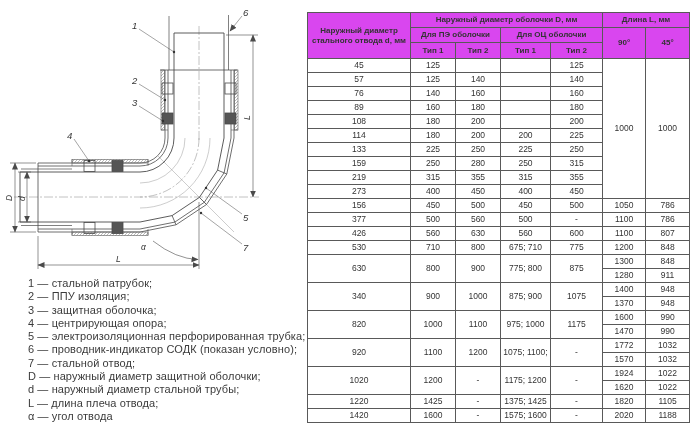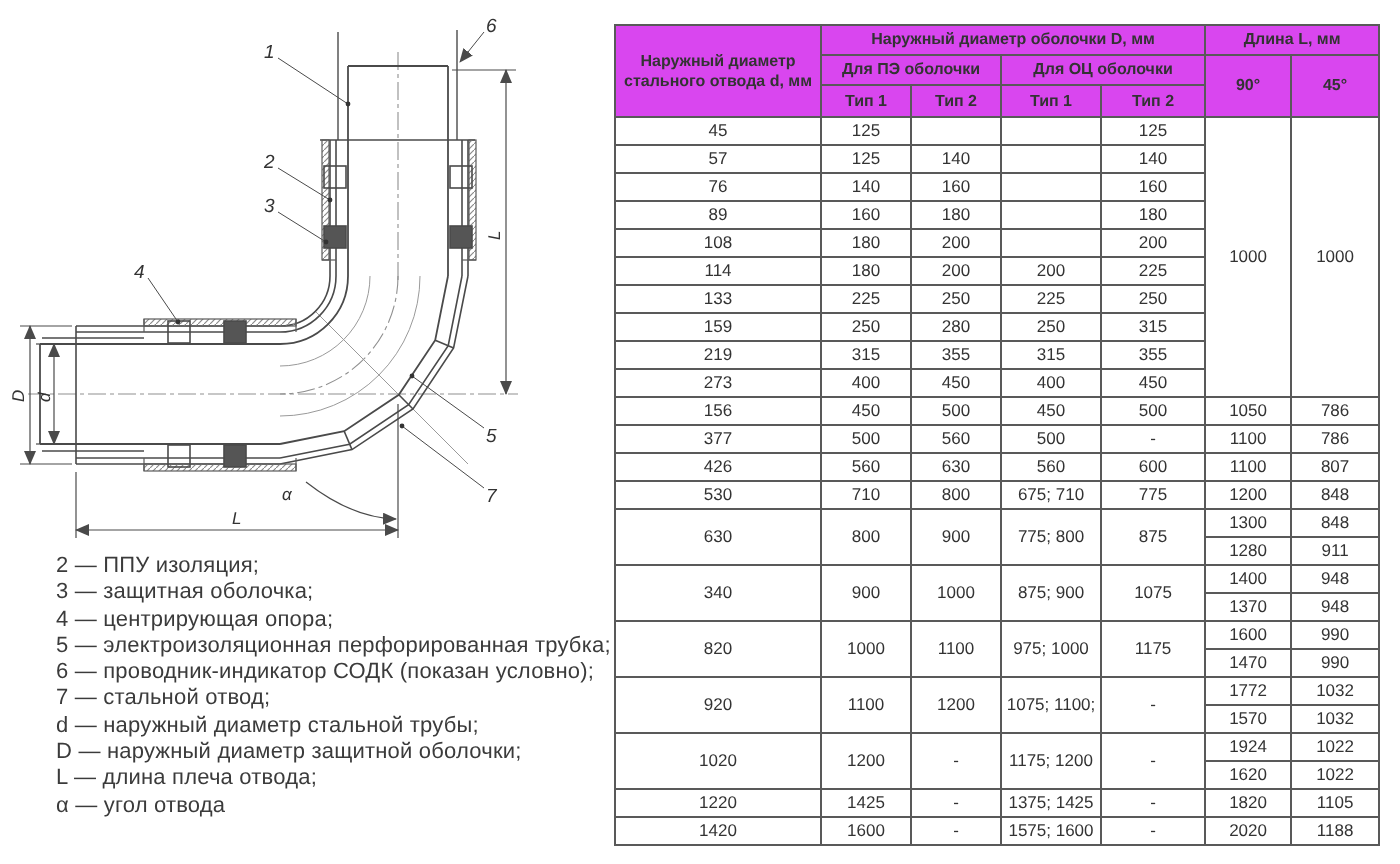--- a/index.html
+++ b/index.html
@@ -147,28 +147,29 @@
     <text class="callout" x="132" y="29">1</text>
     <text class="callout" x="132" y="84">2</text>
     <text class="callout" x="132" y="106">3</text>
     <text class="callout" x="67" y="139">4</text>
     <text class="callout" x="243" y="221">5</text>
     <text class="callout" x="243" y="16">6</text>
     <text class="callout" x="243" y="251">7</text>
   </svg>
 
   <div class="legend">
+    <div>1 — стальной патрубок;</div>
     <div>2 — ППУ изоляция;</div>
     <div>3 — защитная оболочка;</div>
     <div>4 — центрирующая опора;</div>
     <div>5 — электроизоляционная перфорированная трубка;</div>
     <div>6 — проводник-индикатор СОДК (показан условно);</div>
     <div>7 — стальной отвод;</div>
+    <div>D — наружный диаметр защитной оболочки;</div>
     <div>d — наружный диаметр стальной трубы;</div>
-    <div>D — наружный диаметр защитной оболочки;</div>
     <div>L — длина плеча отвода;</div>
     <div>α — угол отвода</div>
   </div>
 
   <table class="spec">
     <colgroup>
       <col style="width:103px">
         <col style="width:45px">
         <col style="width:45px">
       <col style="width:50px">

